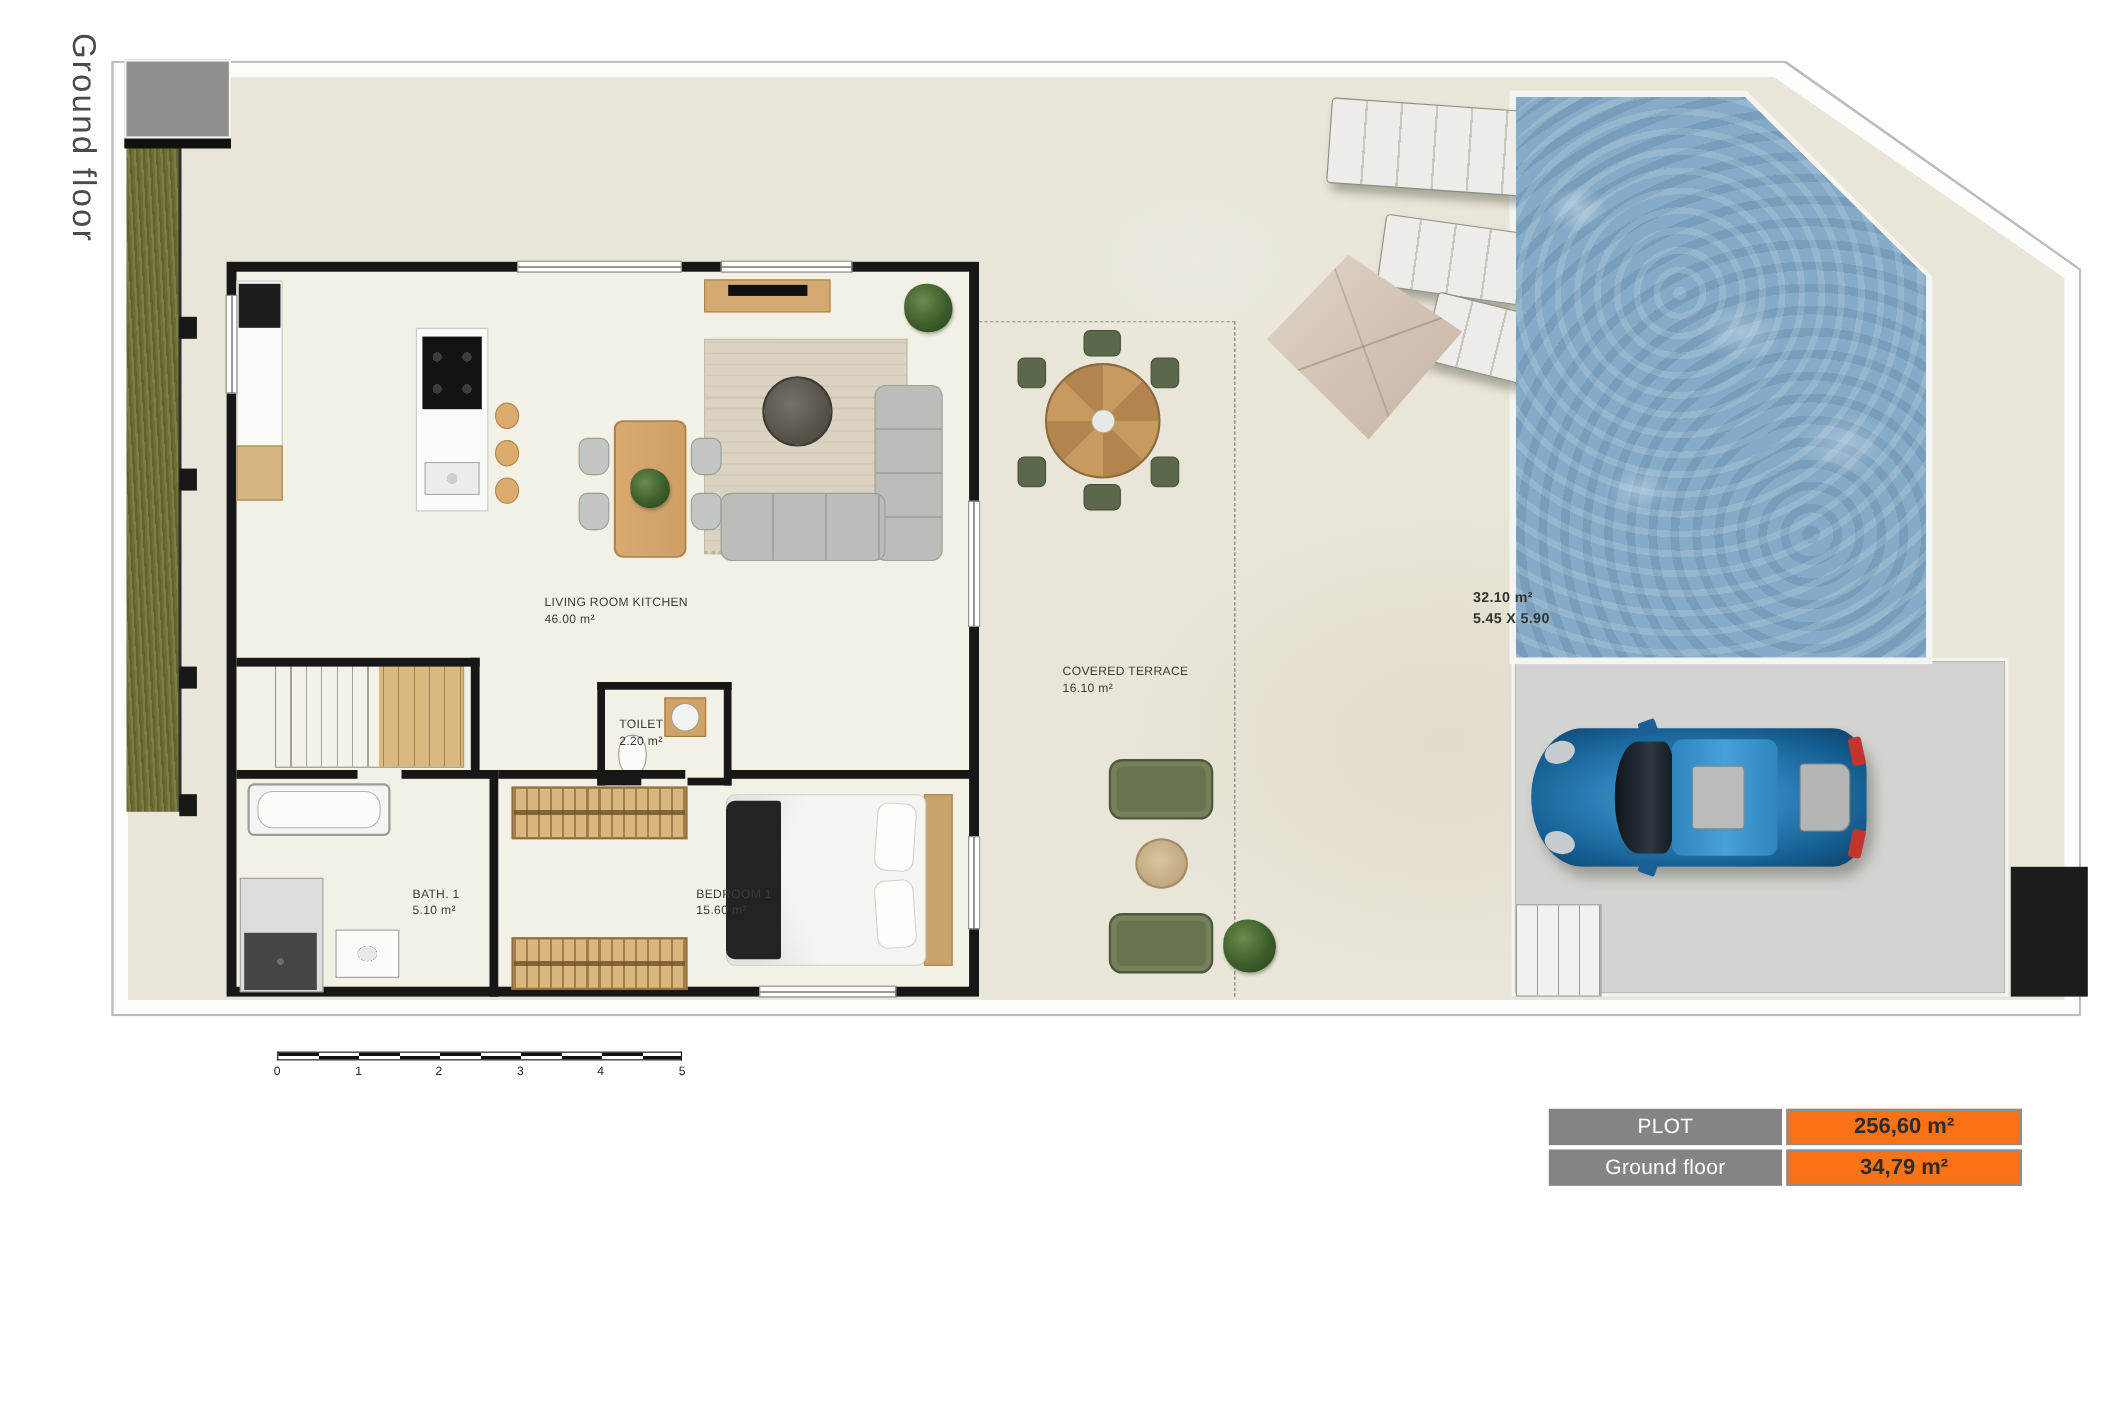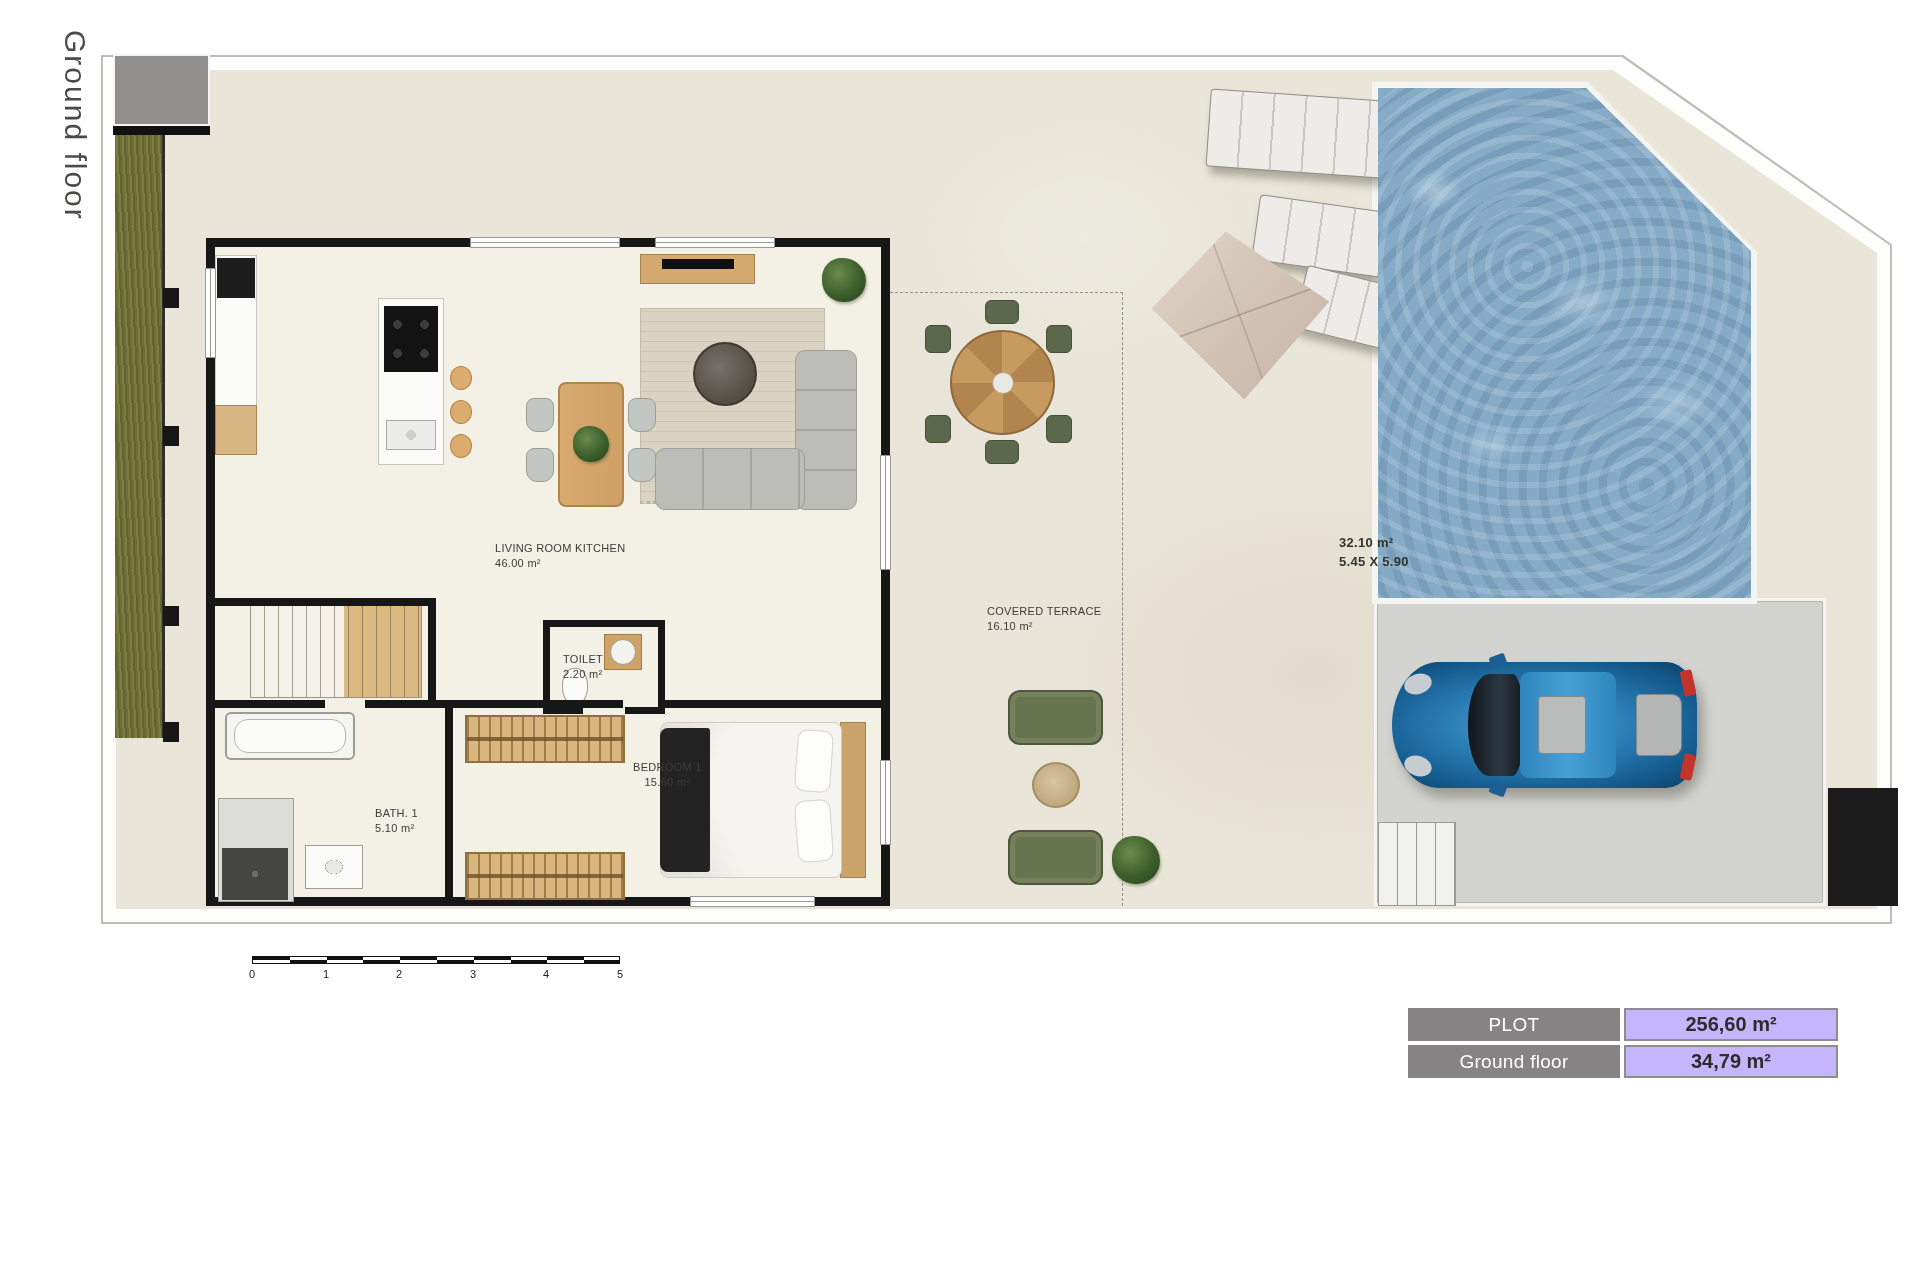--- a/index.html
+++ b/index.html
@@ -17,21 +17,21 @@
   .stool{background:#dcab6e;border:1px solid #b3864c;border-radius:50%;z-index:12;}
   .plant{border-radius:46% 54% 50% 50%;background:radial-gradient(circle at 38% 35%,#6a8c4c,#3c5e2b 55%,#27421c 100%);box-shadow:1px 2px 3px rgba(60,70,40,.4);z-index:14;}
   .lounger{background-color:#edece8;background-image:repeating-linear-gradient(90deg,transparent 0 30px,#c9c7c0 30px 32px);
            border:1px solid #8d8d86;border-radius:4px;box-shadow:5px 7px 9px rgba(90,90,75,.45);z-index:10;}
   .wood{background:linear-gradient(90deg,#d9aa70,#cfa065);border:2px solid #b08648;}
   .pier{background:#171717;}
   
   #areas-table{position:absolute;left:1408px;top:1008px;width:430px;z-index:50;}
   .t-row{display:flex;height:33px;margin-bottom:4px;}
   .t-label{width:212px;background:#868384;color:#fff;display:flex;align-items:center;justify-content:center;font-size:19px;letter-spacing:.3px;}
-  .t-value{width:210px;margin-left:4px;background:#c4b5fd;border:2px solid #8d8d8b;color:#2c2c2a;display:flex;align-items:center;justify-content:center;font-size:20px;font-weight:bold;}
+  .t-value{width:210px;margin-left:4px;background:#f97316;border:2px solid #8d8d8b;color:#2c2c2a;display:flex;align-items:center;justify-content:center;font-size:20px;font-weight:bold;}
   .t-note{font-size:13px;margin-left:4px;}
   .tick{position:absolute;transform:translateX(-50%);font-size:11px;color:#222;z-index:40;}
 </style>
 </head>
 <body>
 
 <div id="canvas">
 
   <div class="abs" id="floor-label" style="left:58px;top:30px;writing-mode:vertical-rl;font-size:30px;color:#4a4a48;letter-spacing:2px;">Ground floor</div>
 
@@ -213,25 +213,25 @@
     <div>46.00 m²</div>
   </div>
   <div class="abs room-label" style="left:563px;top:652px;">
     <div>TOILET</div>
     <div>2.20 m²</div>
   </div>
   <div class="abs room-label" style="left:375px;top:806px;">
     <div>BATH. 1</div>
     <div>5.10 m²</div>
   </div>
-  <div class="abs room-label" style="left:633px;top:760px;text-align:center;">
+  <div class="abs room-label" style="left:633px;top:806px;">
     <div>BEDROOM 1</div>
     <div>15.60 m²</div>
   </div>
-  <div class="abs room-label" style="left:966px;top:604px;margin-left:21px;">
+  <div class="abs room-label" style="left:966px;top:604px;">
     <div>COVERED TERRACE</div>
     <div>16.10 m²</div>
   </div>
 
   <div class="abs" style="left:252px;top:956px;width:368px;height:4px;border:1px solid #111;border-bottom:none;
               background:repeating-linear-gradient(90deg,#111 0 36.8px,#fff 36.8px 73.6px);"></div>
   <div class="abs" style="left:252px;top:960px;width:368px;height:4px;border:1px solid #111;border-top:none;
               background:repeating-linear-gradient(90deg,#fff 0 36.8px,#111 36.8px 73.6px);"></div>
   <span class="tick" style="left:252px;top:968px;">0</span>
   <span class="tick" style="left:326px;top:968px;">1</span>

